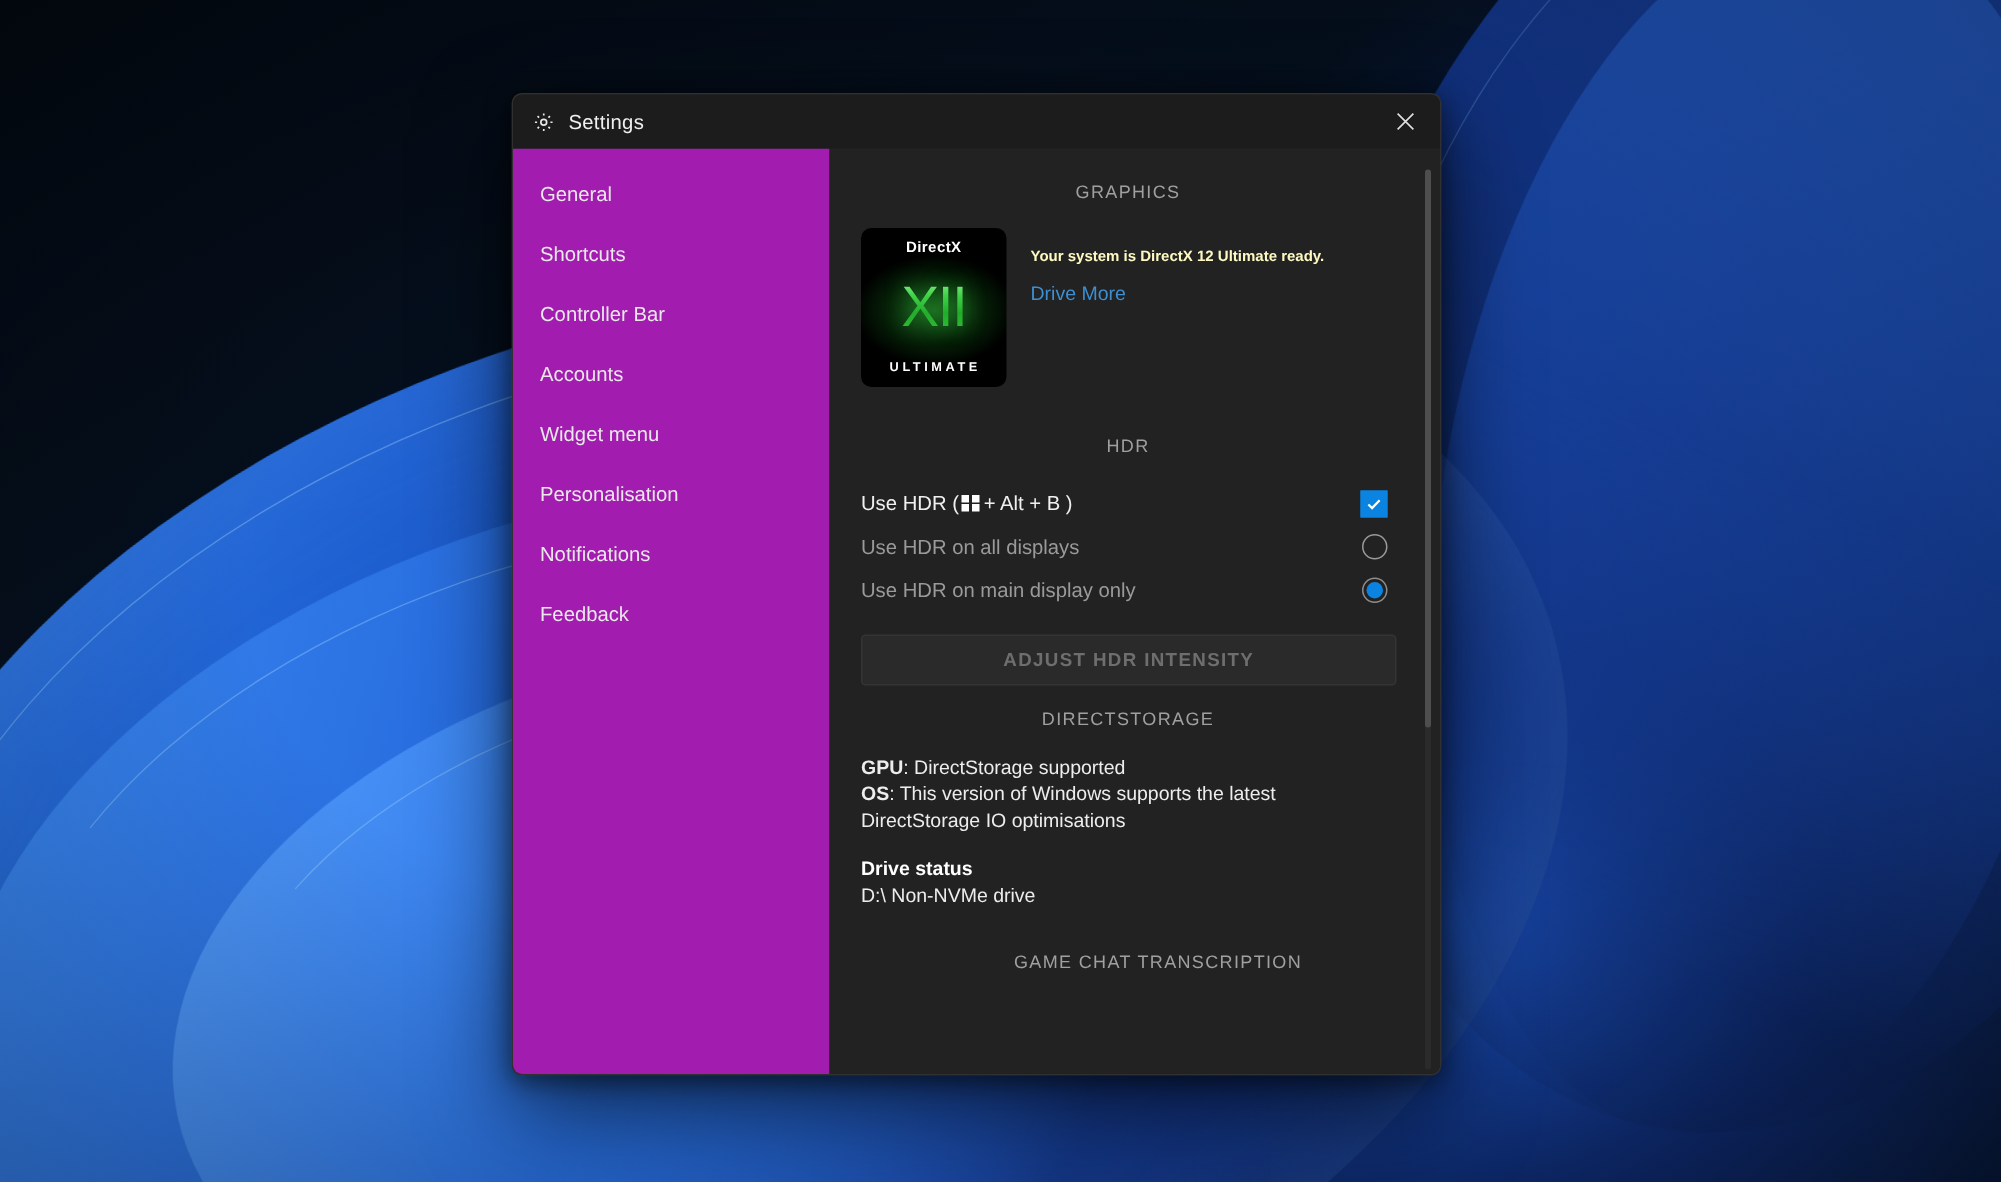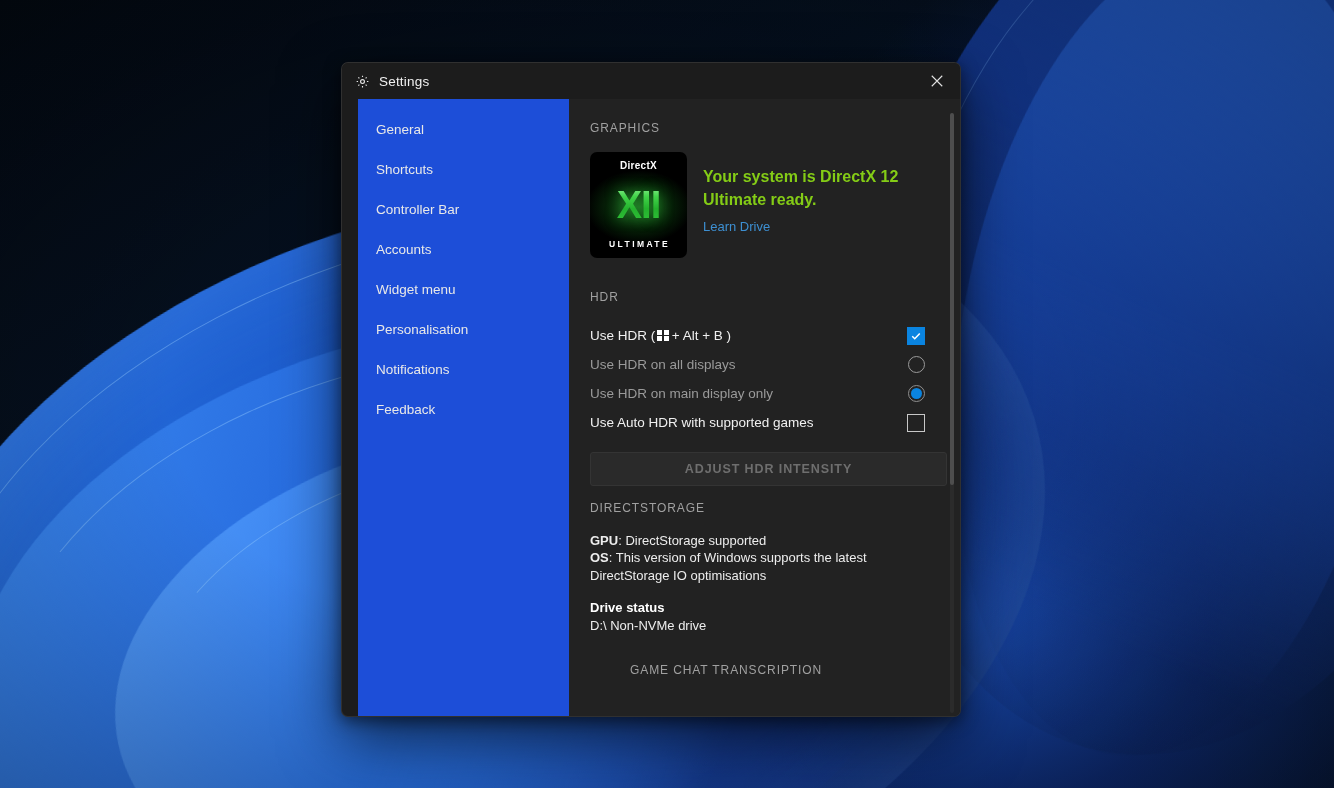--- a/index.html
+++ b/index.html
@@ -114,23 +114,22 @@
     cursor:pointer;
   }
   #close-button svg { width:14px; height:14px; stroke:#e0e0e0; stroke-width:1.25; }
 
   
   #window-body { flex:1; display:flex; min-height:0; }
 
   
   #sidebar {
     flex:0 0 211px;
-    background:#1d4ed8;
+    background:#a21caf;
     padding-top:10px;
-    margin-left:16px;
   }
   .nav-item {
     height:40px;
     display:flex; align-items:center;
     padding-left:18px;
     font-size:13.5px;
     color:#e8e8e8;
     cursor:pointer;
   }
   .nav-item.selected { background:#3a3a3a; }
@@ -145,20 +144,21 @@
   #content-scroll {
     position:absolute; inset:0;
     padding:22px 30px 0 21px;
     overflow:hidden;
   }
   .section-head {
     font-size:12px;
     color:#a0a0a0;
     letter-spacing:0.9px;
     margin-bottom:17px;
+    text-align:center;
   }
 
   
   .dx-block { display:flex; gap:16px; align-items:flex-start; }
   .dx-badge {
     width:97px; height:106px; flex:0 0 97px;
     background:#000;
     border-radius:7px;
     position:relative;
     display:flex; flex-direction:column;
@@ -171,37 +171,37 @@
     width:104px; height:72px;
     transform:translate(-50%,-50%);
     background:radial-gradient(ellipse at center, rgba(60,225,70,0.42) 0%, rgba(30,170,40,0.18) 45%, rgba(0,0,0,0) 72%);
   }
   .dx-top {
     font-size:10px; font-weight:bold; color:#ffffff;
     letter-spacing:0.3px; position:relative; z-index:2;
   }
   .dx-xii {
     position:relative; z-index:2;
-    font-size:38px; font-weight:bold;
+    font-size:38px; font-weight:normal;
     letter-spacing:-1px;
     line-height:1;
     background:linear-gradient(180deg, #9af79e 0%, #45d24c 28%, #1fa528 60%, #35c43c 100%);
     -webkit-background-clip:text; background-clip:text;
     color:transparent;
     text-shadow:0 0 14px rgba(60,220,70,0.55);
     font-family:"Liberation Sans", sans-serif;
   }
   .dx-bottom {
     font-size:8.5px; font-weight:bold; color:#ffffff;
     letter-spacing:2.4px; position:relative; z-index:2;
     padding-left:2px;
   }
   .dx-text { padding-top:13px; }
   .dx-msg {
-    font-size:16px; font-weight:bold; color:#84cc16;
+    font-size:10px; font-weight:bold; color:#fef9c3;
     line-height:1.45; max-width:230px;
   }
   .dx-link {
     display:inline-block; margin-top:8px;
     font-size:13px; color:#3d8fd1;
     text-decoration:none; cursor:pointer;
   }
 
   
   #hdr-section { margin-top:32px; }
@@ -355,21 +355,21 @@
 
         <div class="dx-block">
           <div class="dx-badge">
             <div class="dx-glow"></div>
             <div class="dx-top">DirectX</div>
             <div class="dx-xii">XII</div>
             <div class="dx-bottom">ULTIMATE</div>
           </div>
           <div class="dx-text">
             <div class="dx-msg">Your system is DirectX 12 Ultimate ready.</div>
-            <a class="dx-link">Learn Drive</a>
+            <a class="dx-link">Drive More</a>
           </div>
         </div>
 
         <div id="hdr-section">
           <div class="section-head">HDR</div>
 
           <div class="opt-row">
             <div class="opt-label">
               <span>Use HDR (</span>
               <span class="winkey">
@@ -390,24 +390,20 @@
           <div class="opt-row">
             <div class="opt-label dim">Use HDR on all displays</div>
             <div class="rb"></div>
           </div>
 
           <div class="opt-row">
             <div class="opt-label dim">Use HDR on main display only</div>
             <div class="rb selected"></div>
           </div>
 
-          <div class="opt-row">
-            <div class="opt-label">Use Auto HDR with supported games</div>
-            <div class="cb"></div>
-          </div>
 
           <div id="adjust-hdr-button">ADJUST HDR INTENSITY</div>
         </div>
 
         <div id="directstorage-section">
           <div class="section-head">DIRECTSTORAGE</div>
 
           <div class="ds-line">
             <b>GPU</b><span>: DirectStorage supported</span>
           </div>

